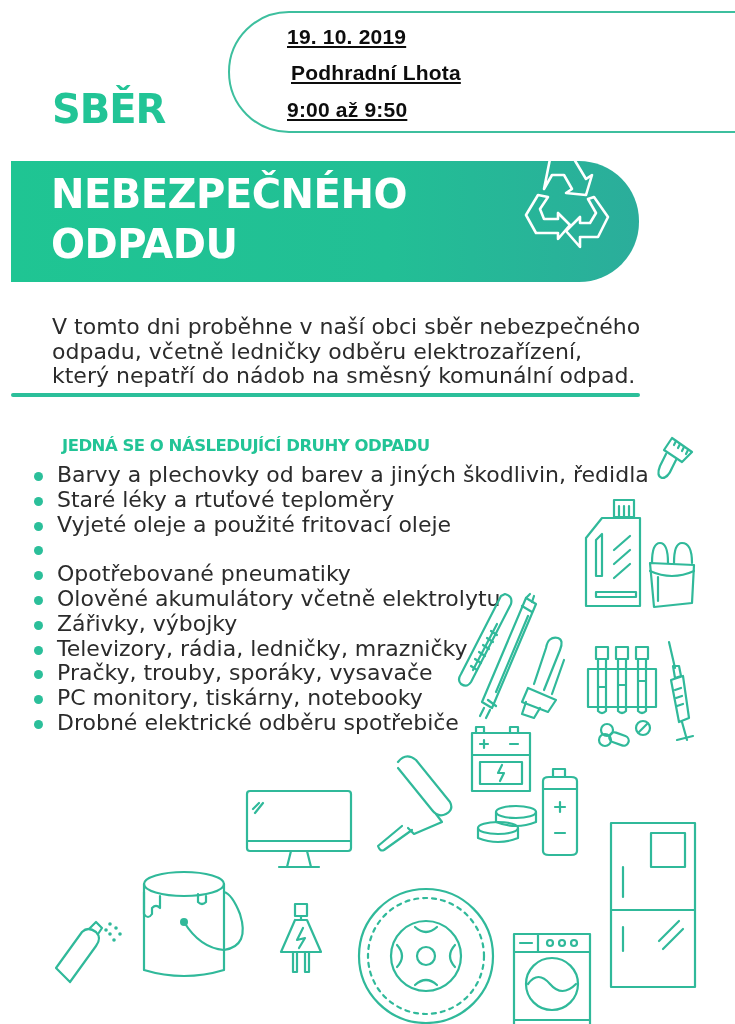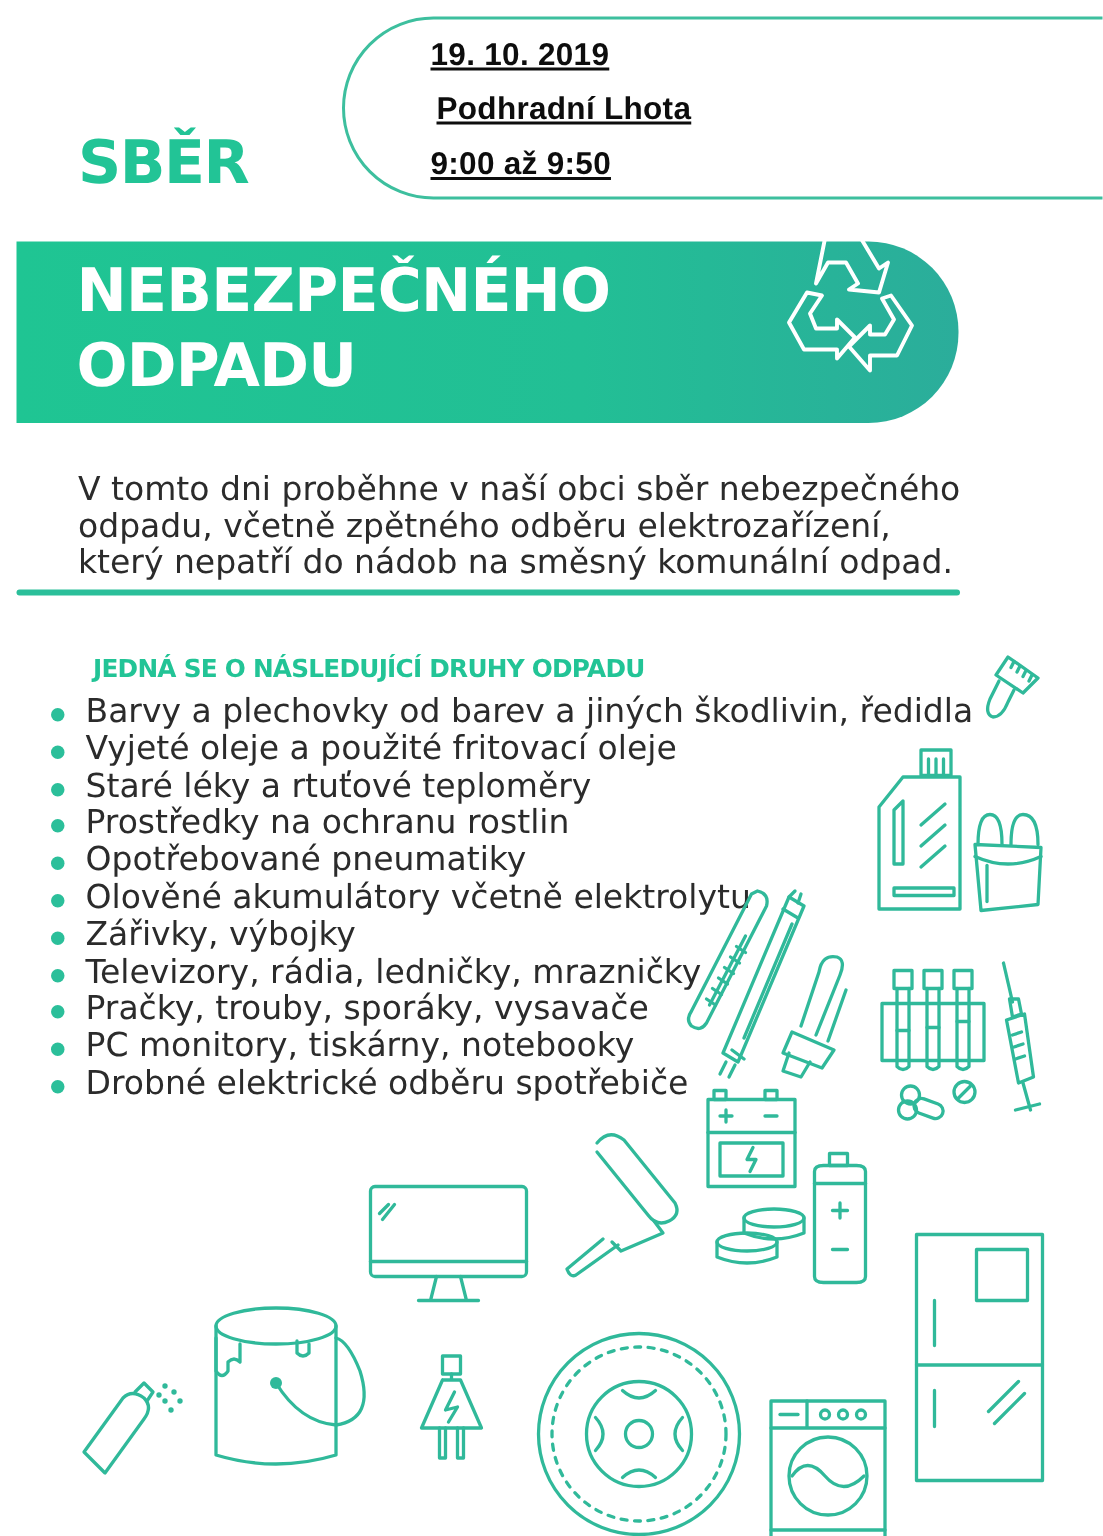--- a/index.html
+++ b/index.html
@@ -74,33 +74,33 @@
 <svg class="recycle" viewBox="0 0 108 106">
   <g fill="none" stroke="#ffffff" stroke-width="2.6" stroke-linejoin="round">
     <path d="M38 8 L62 8 L74 28 L80 24 L74 44 L54 42 L60 38 L52 24 L40 24 L32 38 Z"></path>
     <path d="M26 44 L14 64 L24 82 L46 82 L46 88 L58 74 L46 62 L46 68 L32 68 L28 58 L36 46 Z"></path>
     <path d="M82 46 L96 66 L86 86 L68 86 L68 96 L54 80 L68 66 L68 72 L78 72 L84 62 L76 48 Z"></path>
   </g>
 </svg>
 
 <div class="intro">
   <div>V tomto dni proběhne v naší obci sběr nebezpečného</div>
-  <div>odpadu, včetně zpětného odběru elektrozařízení,</div>
+  <div>odpadu, včetně ledničky odběru elektrozařízení,</div>
   <div>který nepatří do nádob na směsný komunální odpad.</div>
 </div>
 
 <div class="separator"></div>
 
 <div class="section-title">JEDNÁ SE O NÁSLEDUJÍCÍ DRUHY ODPADU</div>
 
 <ul class="list">
   <li><span class="bullet"></span><span>Barvy a plechovky od barev a jiných škodlivin, ředidla</span></li>
+  <li><span class="bullet"></span><span>Staré léky a rtuťové teploměry</span></li>
   <li><span class="bullet"></span><span>Vyjeté oleje a použité fritovací oleje</span></li>
-  <li><span class="bullet"></span><span>Staré léky a rtuťové teploměry</span></li>
-  <li><span class="bullet"></span><span>Prostředky na ochranu rostlin</span></li>
+  <li><span class="bullet"></span></li>
   <li><span class="bullet"></span><span>Opotřebované pneumatiky</span></li>
   <li><span class="bullet"></span><span>Olověné akumulátory včetně elektrolytu</span></li>
   <li><span class="bullet"></span><span>Zářivky, výbojky</span></li>
   <li><span class="bullet"></span><span>Televizory, rádia, ledničky, mrazničky</span></li>
   <li><span class="bullet"></span><span>Pračky, trouby, sporáky, vysavače</span></li>
   <li><span class="bullet"></span><span>PC monitory, tiskárny, notebooky</span></li>
   <li><span class="bullet"></span><span>Drobné elektrické odběru spotřebiče</span></li>
 </ul>
 
 <svg class="ic" style="left:650px; top:432px;" width="45" height="50">

